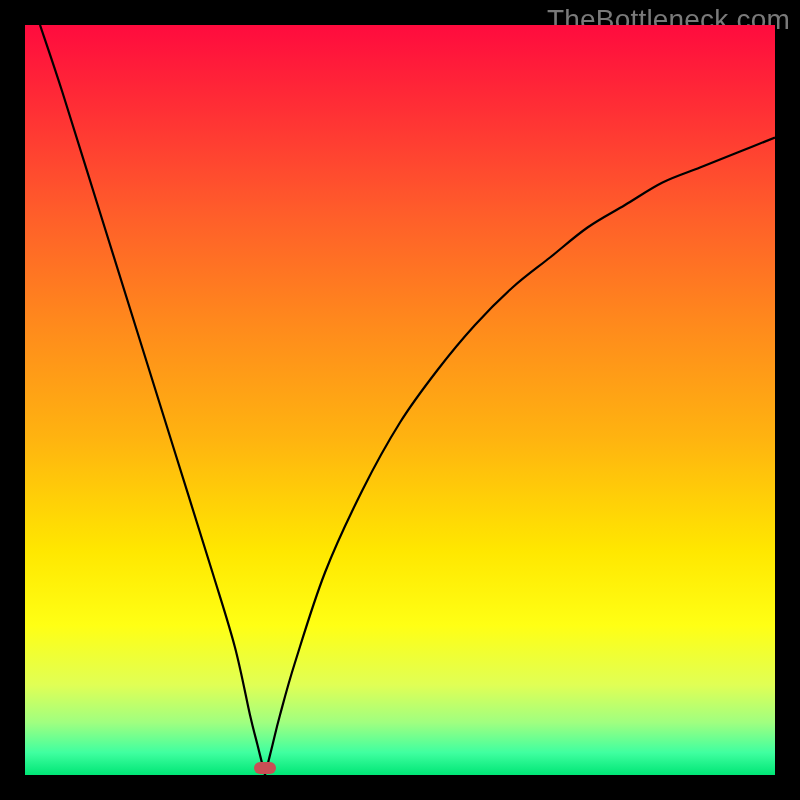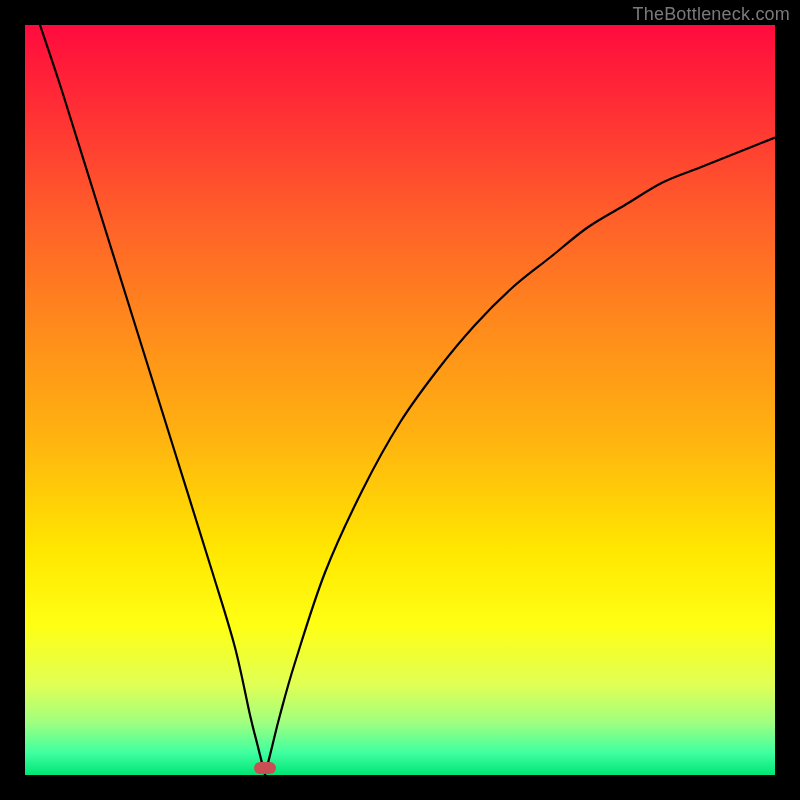--- a/index.html
+++ b/index.html
@@ -28,21 +28,21 @@
       #e0ff55 88%,
       #a0ff80 93%,
       #40ffa0 97%,
       #00e676 100%);
   }
   .attribution {
     position: absolute;
     top: 4px;
     right: 10px;
     color: #7a7a7a;
-    font-size: 18px;
+    font-size: 28px;
     font-weight: 500;
     letter-spacing: 0.2px;
     user-select: none;
   }
   svg.curve {
     position: absolute;
     left: 0;
     top: 0;
     width: 750px;
     height: 750px;

